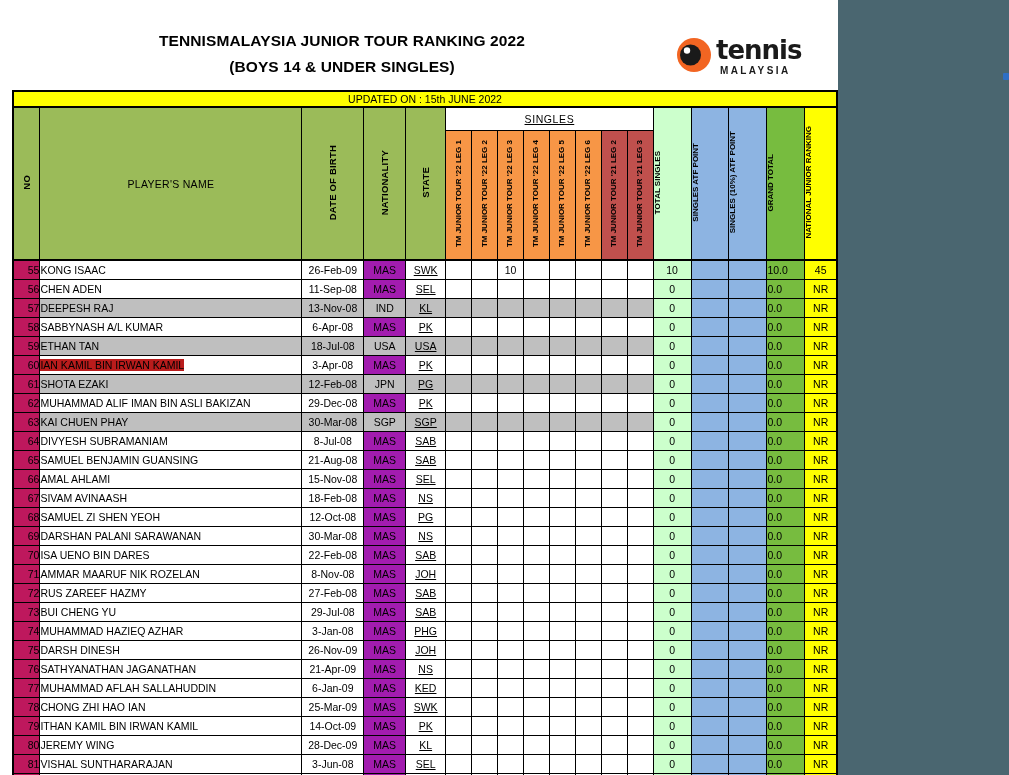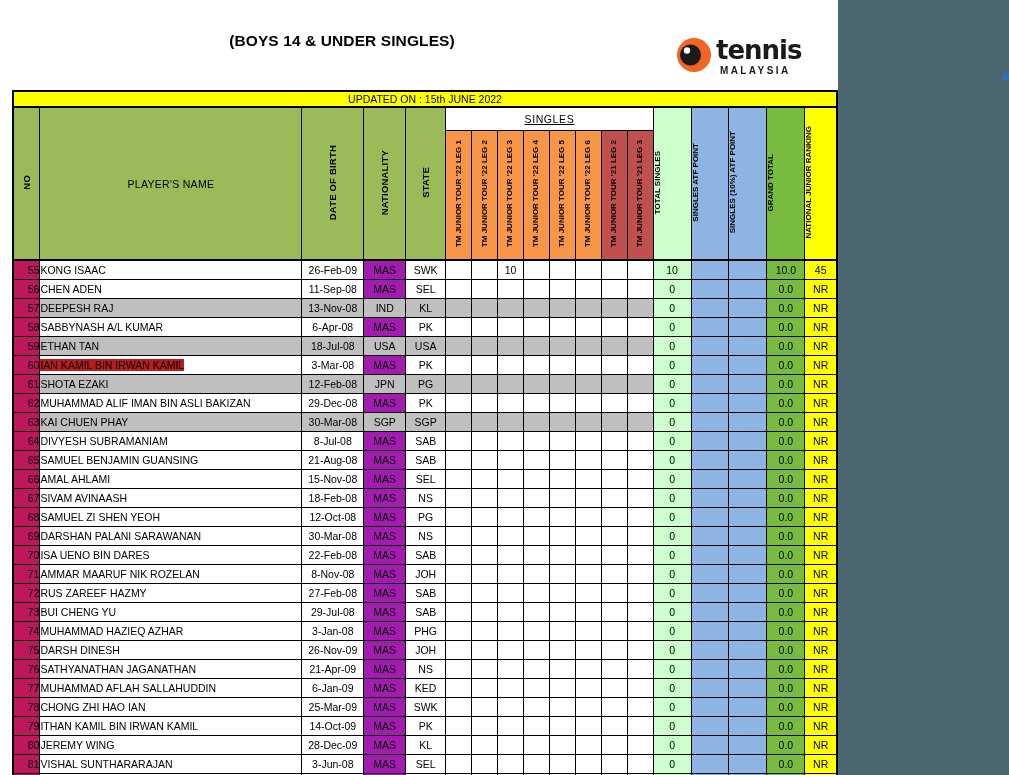--- a/index.html
+++ b/index.html
@@ -104,26 +104,26 @@
   .h-name{
     text-align:center;vertical-align:middle;
     font-size:10.5px;font-weight:bold;letter-spacing:.3px;
   }
   
   tr.drow td{height:18px;}
   .c-no{text-align:right;font-size:10.5px;background:#be185d;}
   .c-name{text-align:left;padding-left:3px;font-size:10.5px;background:#fff;margin-left:28px;}
   .c-dob{text-align:center;font-size:10.5px;background:#fff;}
   .c-nat{text-align:center;font-size:10.5px;background:#a21caf;}
-  .c-state{text-align:center;font-size:10.5px;background:#fff;}
+  .c-state{text-align:center;font-size:10.5px;background:#fff;text-decoration:underline;}
   .c-ev{text-align:center;font-size:10.5px;background:#fff;}
   .c-total{text-align:center;font-size:10.5px;background:#ccffcc;}
   .c-atf{background:#8db4e2;}
   .c-atf10{background:#8db4e2;}
-  .c-grand{text-align:center;font-size:10.5px;background:#77bc3f;}
+  .c-grand{font-size:10.5px;background:#77bc3f;}
   .c-rank{text-align:center;font-size:10.5px;font-weight:bold;background:#ffff00;}
 
   tr.foreign td.c-name,
   tr.foreign td.c-dob,
   tr.foreign td.c-nat,
   tr.foreign td.c-state,
   tr.foreign td.c-ev{background:#bfbfbf;}
 
   .sel-hl{background:#b91c1c;}
   
@@ -131,20 +131,21 @@
   .bb{border-bottom:2px solid #000 !important;}
   .lb{border-left:2px solid #000 !important;}
   .rb{border-right:2px solid #000 !important;}
 </style>
 </head>
 <body>
 
 <div id="sheet">
 
   <div id="title-block">
+    <div id="title-line1">TENNISMALAYSIA JUNIOR TOUR RANKING 2022</div>
     <div id="title-line2">(BOYS 14 &amp; UNDER SINGLES)</div>
   </div>
 
   <div id="logo">
     <svg id="logo-mark" viewBox="0 0 36 36">
       <path d="M18 1 A17 17 0 1 0 18 35 A17 17 0 0 0 18 1 Z" fill="#f26522"></path>
       <path d="M30 4 A15 15 0 1 1 30 32 A18 18 0 0 0 30 4 Z" fill="#ffffff"></path>
       <circle cx="14.5" cy="18" r="10.5" fill="#1a1a1a"></circle>
       <circle cx="11" cy="13.5" r="3.2" fill="#ffffff"></circle>
     </svg>
@@ -319,21 +320,21 @@
           <td class="c-ev"></td>
           <td class="c-total">0</td>
           <td class="c-atf"></td>
           <td class="c-atf10"></td>
           <td class="c-grand">0.0</td>
           <td class="c-rank rb">NR</td>
         </tr>
         <tr class="drow">
           <td class="c-no lb">60</td>
           <td class="c-name"><span class="sel-hl">IAN KAMIL BIN IRWAN KAMIL</span></td>
-          <td class="c-dob">3-Mar-08</td>
+          <td class="c-dob">3-Apr-08</td>
           <td class="c-nat">MAS</td>
           <td class="c-state">PK</td>
           <td class="c-ev"></td>
           <td class="c-ev"></td>
           <td class="c-ev"></td>
           <td class="c-ev"></td>
           <td class="c-ev"></td>
           <td class="c-ev"></td>
           <td class="c-ev"></td>
           <td class="c-ev"></td>

